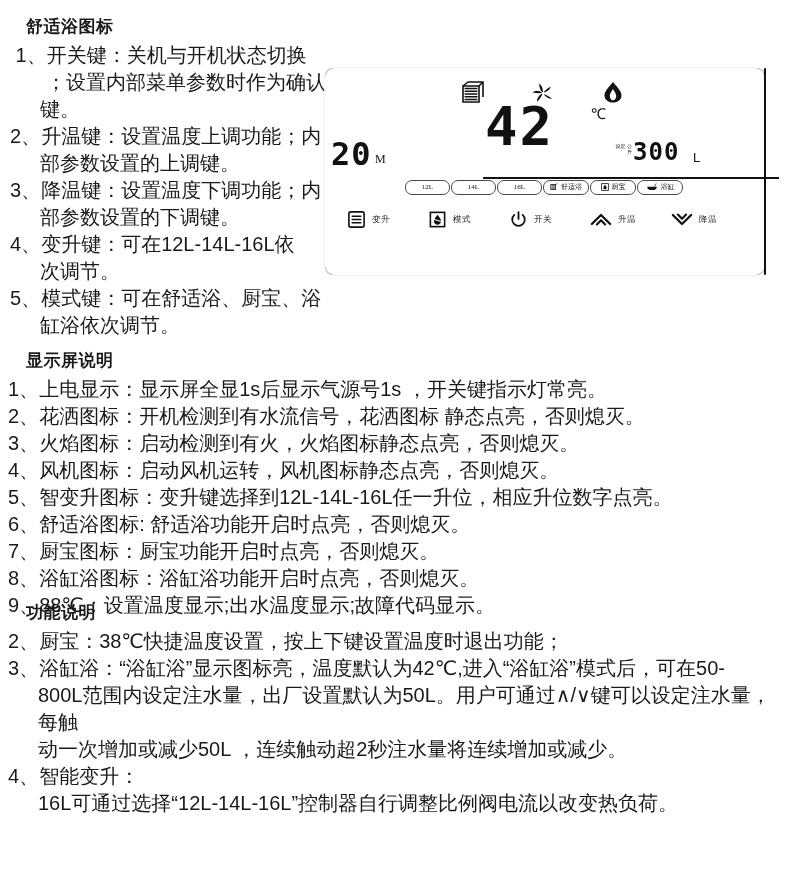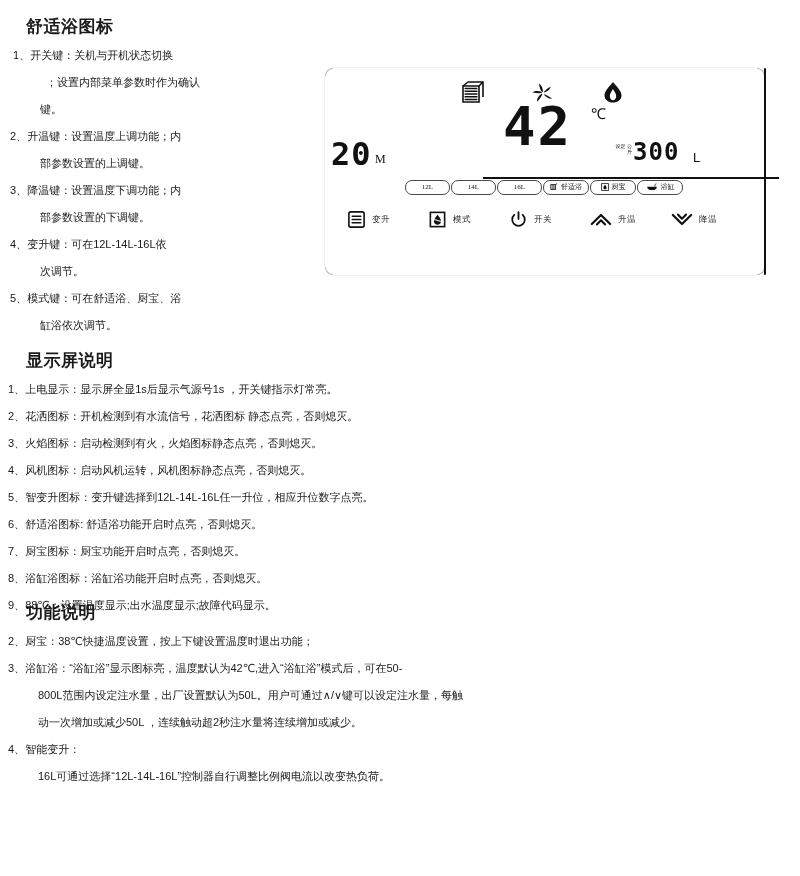--- a/index.html
+++ b/index.html
@@ -28,21 +28,21 @@
     line-height: 26px;
     margin: 0 0 2px 26px;
     letter-spacing: .5px;
   }
   .list {
     margin: 0;
     padding: 0;
     list-style: none;
   }
   .item {
-    font-size: 11px;
+    font-size: 20px;
     line-height: 27px;
     margin: 0 0 0 10px;
     padding: 0;
     display: block;
     white-space: pre-wrap;
   }
   .item .num {
     display: inline;
   }
   .item .body {
@@ -126,21 +126,21 @@
 
   
   .seg {
     font-family: "DejaVu Sans Mono", monospace;
     font-weight: bold;
     color: #111;
     letter-spacing: 1px;
   }
   #big-temp {
     position: absolute;
-    left: 100px;
+    left: 82px;
     top: 26px;
     font-size: 54px;
     line-height: 54px;
     letter-spacing: 2px;
   }
   #unit-c {
     position: absolute;
     left: 188px;
     top: 32px;
     font-size: 15px;

